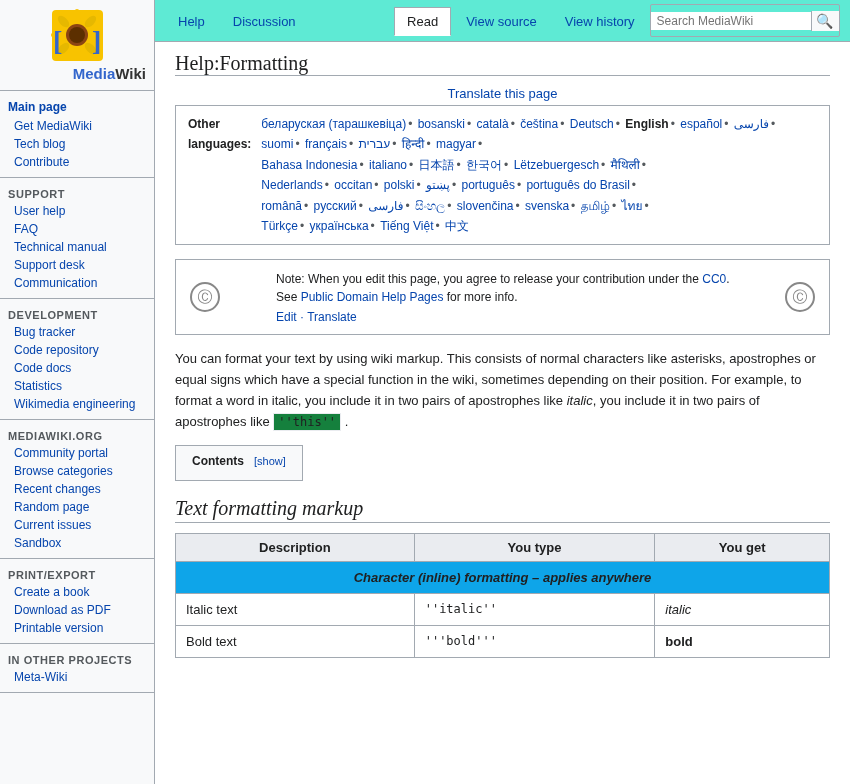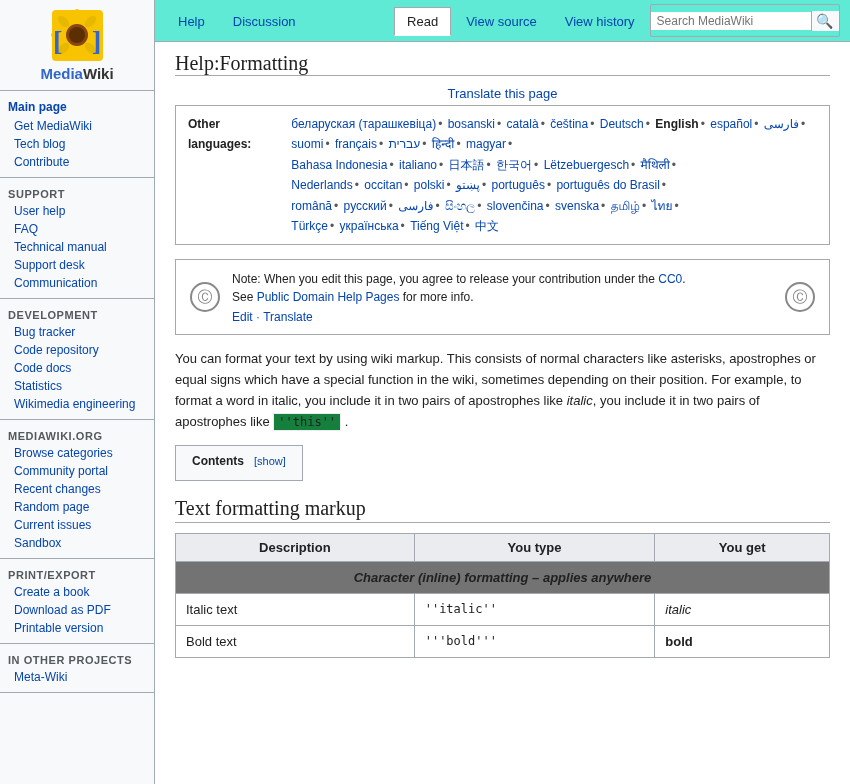--- a/index.html
+++ b/index.html
@@ -196,20 +196,21 @@
     .show-link { color: #0645ad; font-weight: normal; text-decoration: none; font-size: 11px; }
 
     
     h2.section-title {
       font-family: 'Linux Libertine', Georgia, serif;
       font-size: 20px;
       font-weight: normal;
       border-bottom: 1px solid #a2a9b1;
       padding-bottom: 2px;
       margin-bottom: 10px;
+      font-style: italic;
     }
 
     
     .format-table {
       border-collapse: collapse;
       width: 100%;
       font-size: 13px;
       margin-top: 6px;
     }
     .format-table th {
@@ -218,21 +219,21 @@
       padding: 6px 10px;
       text-align: center;
       font-weight: bold;
     }
     .format-table td {
       border: 1px solid #a2a9b1;
       padding: 8px 10px;
       vertical-align: middle;
     }
     .format-table .group-header td {
-      background: #737373;
+      background: #0ea5e9;
       text-align: center;
       font-weight: bold;
       font-style: italic;
     }
     .format-table .code-cell {
       font-family: monospace;
       font-size: 12px;
     }
     .format-table .result-cell em { font-style: italic; }
     .format-table .result-cell strong { font-weight: bold; }
@@ -248,21 +249,21 @@
     .sidebar-logo-area {
       padding: 8px;
       text-align: center;
       border-bottom: 1px solid #a2a9b1;
     }
 
     .logo-brand {
       font-size: 15px;
       font-weight: bold;
       margin-top: 2px;
-      text-align: center;
+      text-align: right;
     }
     .brand-media { color: #36c; }
     .brand-wiki { color: #333; }
   </style>
 </head>
 <body>
 
 <div id="wrapper">
 
   <div id="sidebar">
@@ -314,22 +315,22 @@
       <div class="sidebar-section-title">Development</div>
       <a class="sidebar-item">Bug tracker</a>
       <a class="sidebar-item">Code repository</a>
       <a class="sidebar-item">Code docs</a>
       <a class="sidebar-item">Statistics</a>
       <a class="sidebar-item">Wikimedia engineering</a>
     </div>
 
     <div class="sidebar-section">
       <div class="sidebar-section-title">MediaWiki.org</div>
+      <a class="sidebar-item">Community portal</a>
       <a class="sidebar-item">Browse categories</a>
-      <a class="sidebar-item">Community portal</a>
       <a class="sidebar-item">Recent changes</a>
       <a class="sidebar-item">Random page</a>
       <a class="sidebar-item">Current issues</a>
       <a class="sidebar-item">Sandbox</a>
     </div>
 
     <div class="sidebar-section">
       <div class="sidebar-section-title">Print/export</div>
       <a class="sidebar-item">Create a book</a>
       <a class="sidebar-item">Download as PDF</a>
@@ -364,21 +365,21 @@
     <div id="content">
       <h1 class="page-title">Help:Formatting</h1>
 
       
       <div class="translate-header">
         <a style="color:#0645ad;text-decoration:none;">Translate this page</a>
       </div>
 
       
       <div class="lang-box">
-        <div style="display:flex;gap:30px;">
+        <div style="display:flex;">
           <span class="lang-label">Other<br>languages:</span>
           <div class="lang-content">
             <a class="lang-link">беларуская (тарашкевіца)</a><span class="lang-sep">•</span>
             <a class="lang-link">bosanski</a><span class="lang-sep">•</span>
             <a class="lang-link">català</a><span class="lang-sep">•</span>
             <a class="lang-link">čeština</a><span class="lang-sep">•</span>
             <a class="lang-link">Deutsch</a><span class="lang-sep">•</span>
             <strong>English</strong><span class="lang-sep">•</span>
             <a class="lang-link">español</a><span class="lang-sep">•</span>
             <a class="lang-link">فارسی</a><span class="lang-sep">•</span>
@@ -411,21 +412,21 @@
             <a class="lang-link">українська</a><span class="lang-sep">•</span>
             <a class="lang-link">Tiếng Việt</a><span class="lang-sep">•</span>
             <a class="lang-link">中文</a>
           </div>
         </div>
       </div>
 
       
       <div class="note-box">
         <div class="pd-icon">Ⓒ</div>
-        <div style="flex:1;">
+        <div style="flex:1;margin-left:44px;">
           <div class="note-text">
             <span>Note: When you edit this page, you agree to release your contribution under the</span>
             <a class="note-link">CC0</a>.
             <br>See <a class="note-link">Public Domain Help Pages</a>
             <span> </span><span>for more info.</span>
           </div>
           <div class="note-actions">
             <a class="note-link">Edit</a>
             <span> · </span>
             <a class="note-link">Translate</a>

